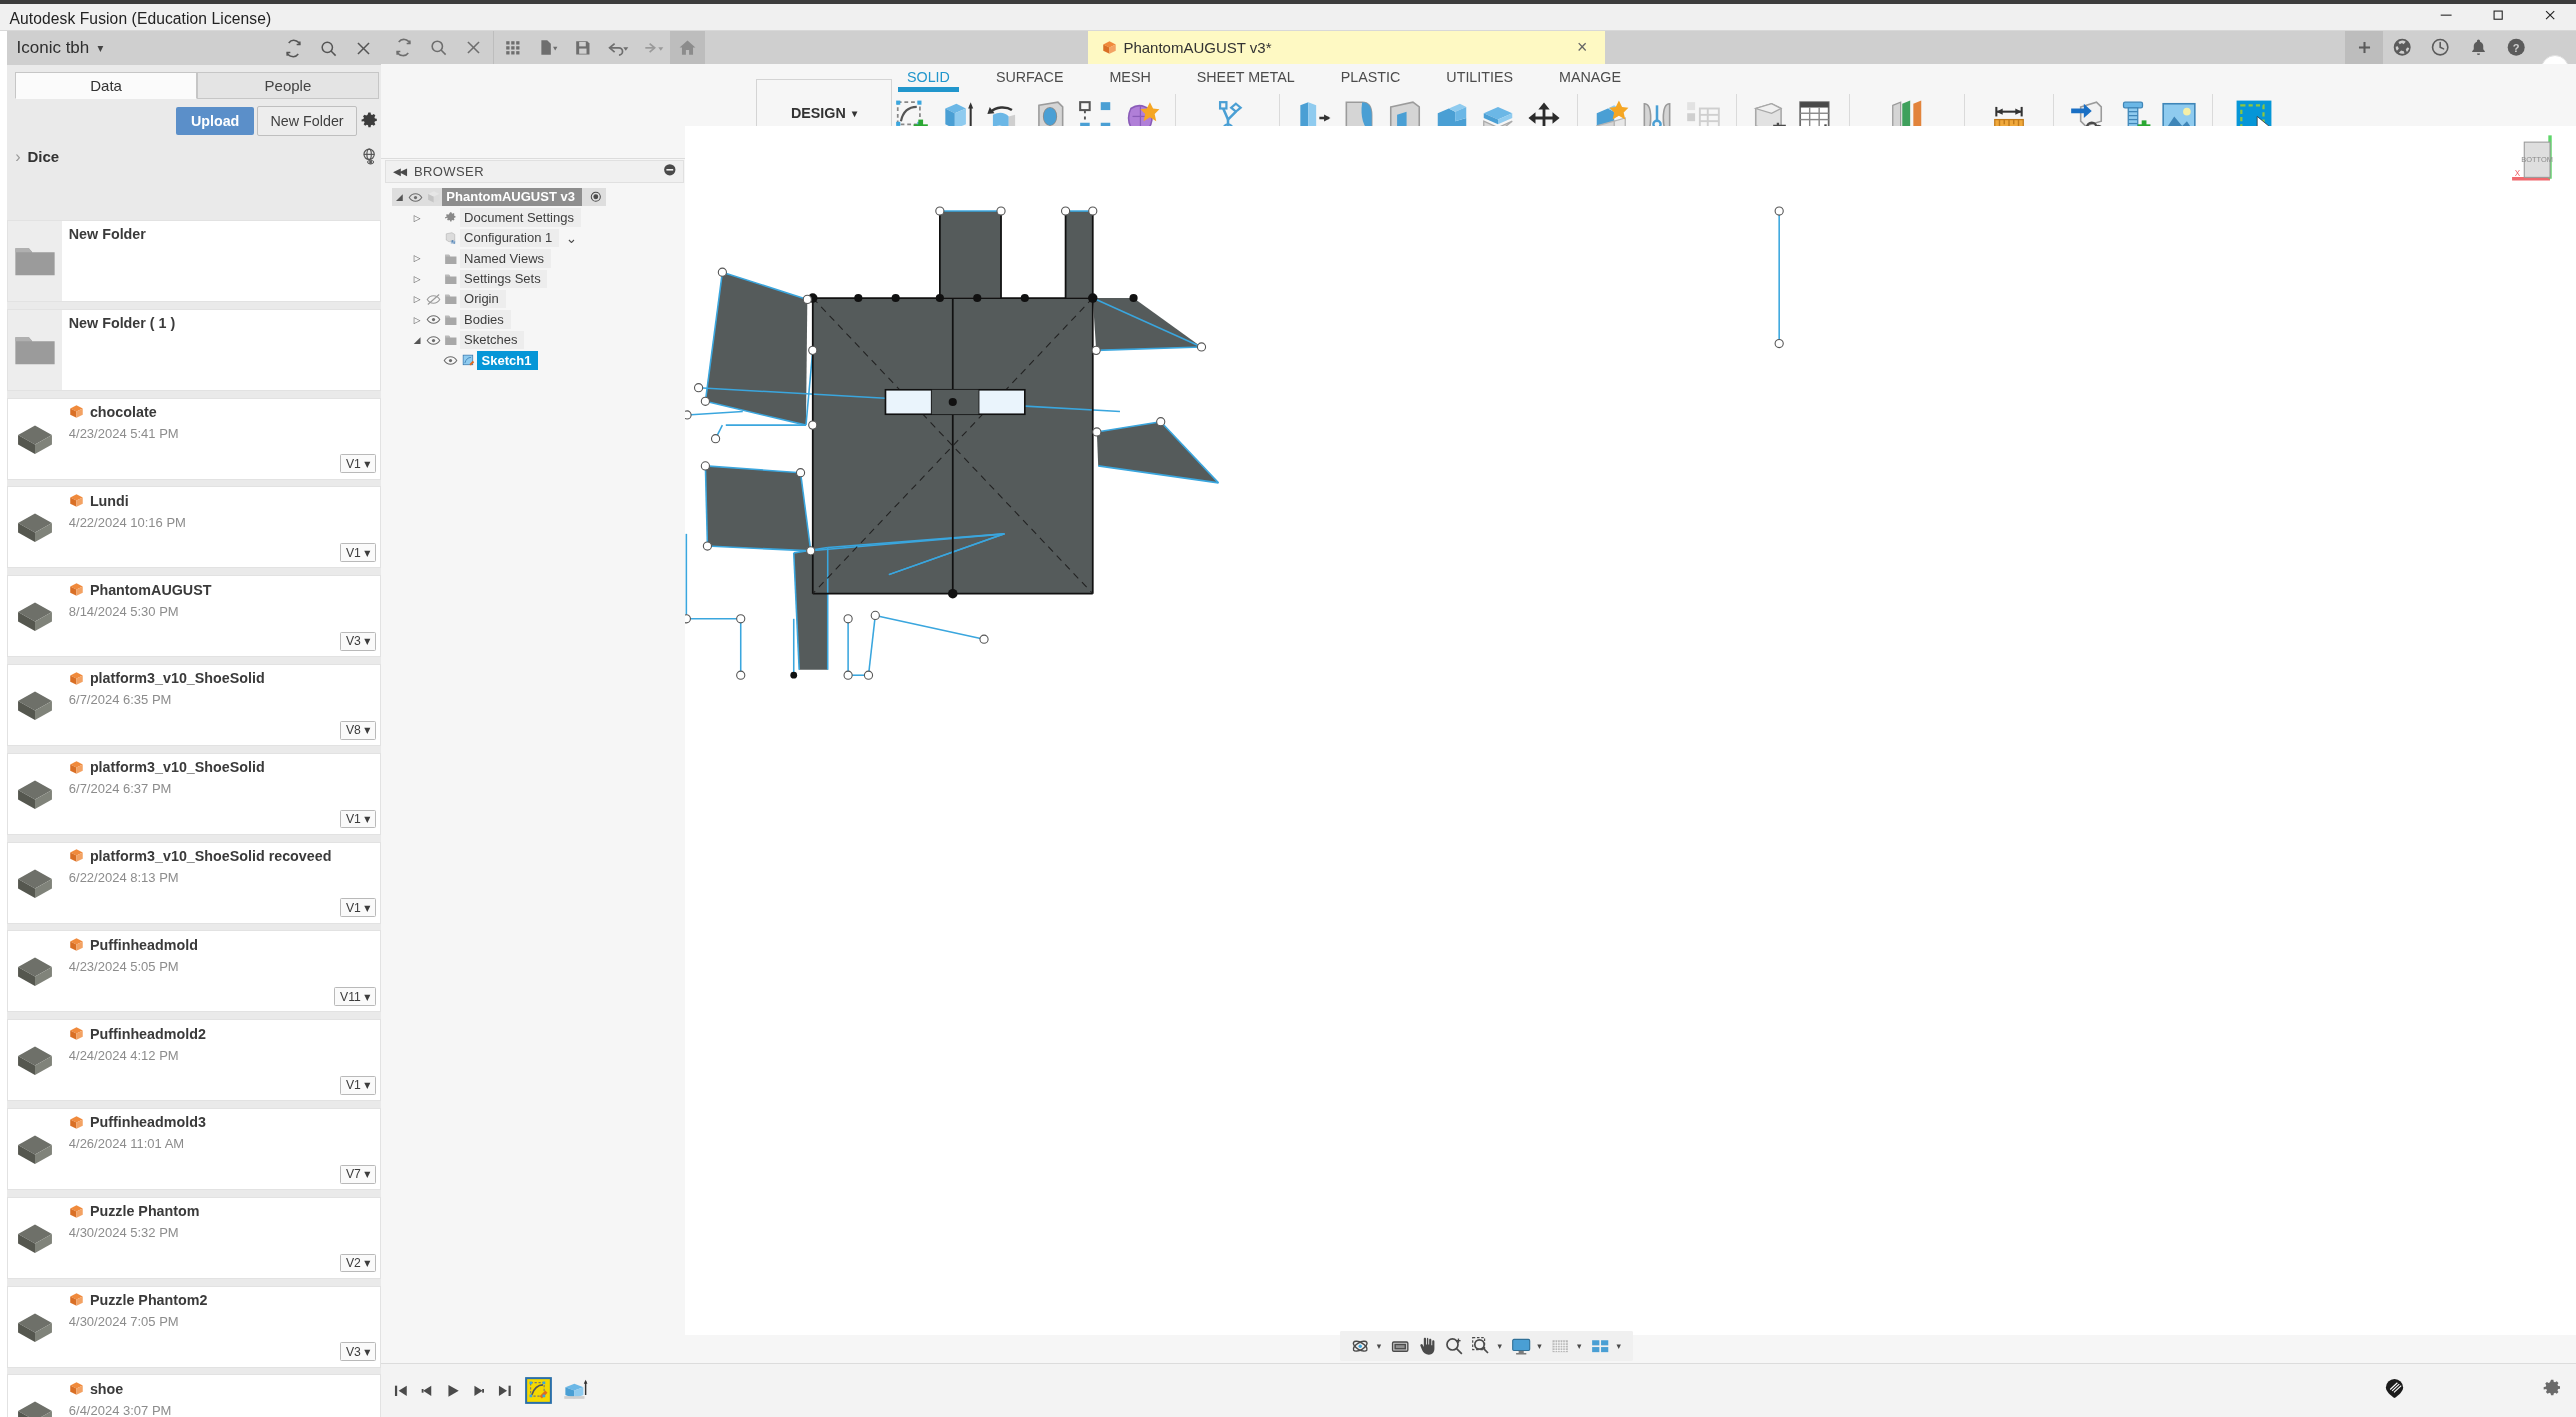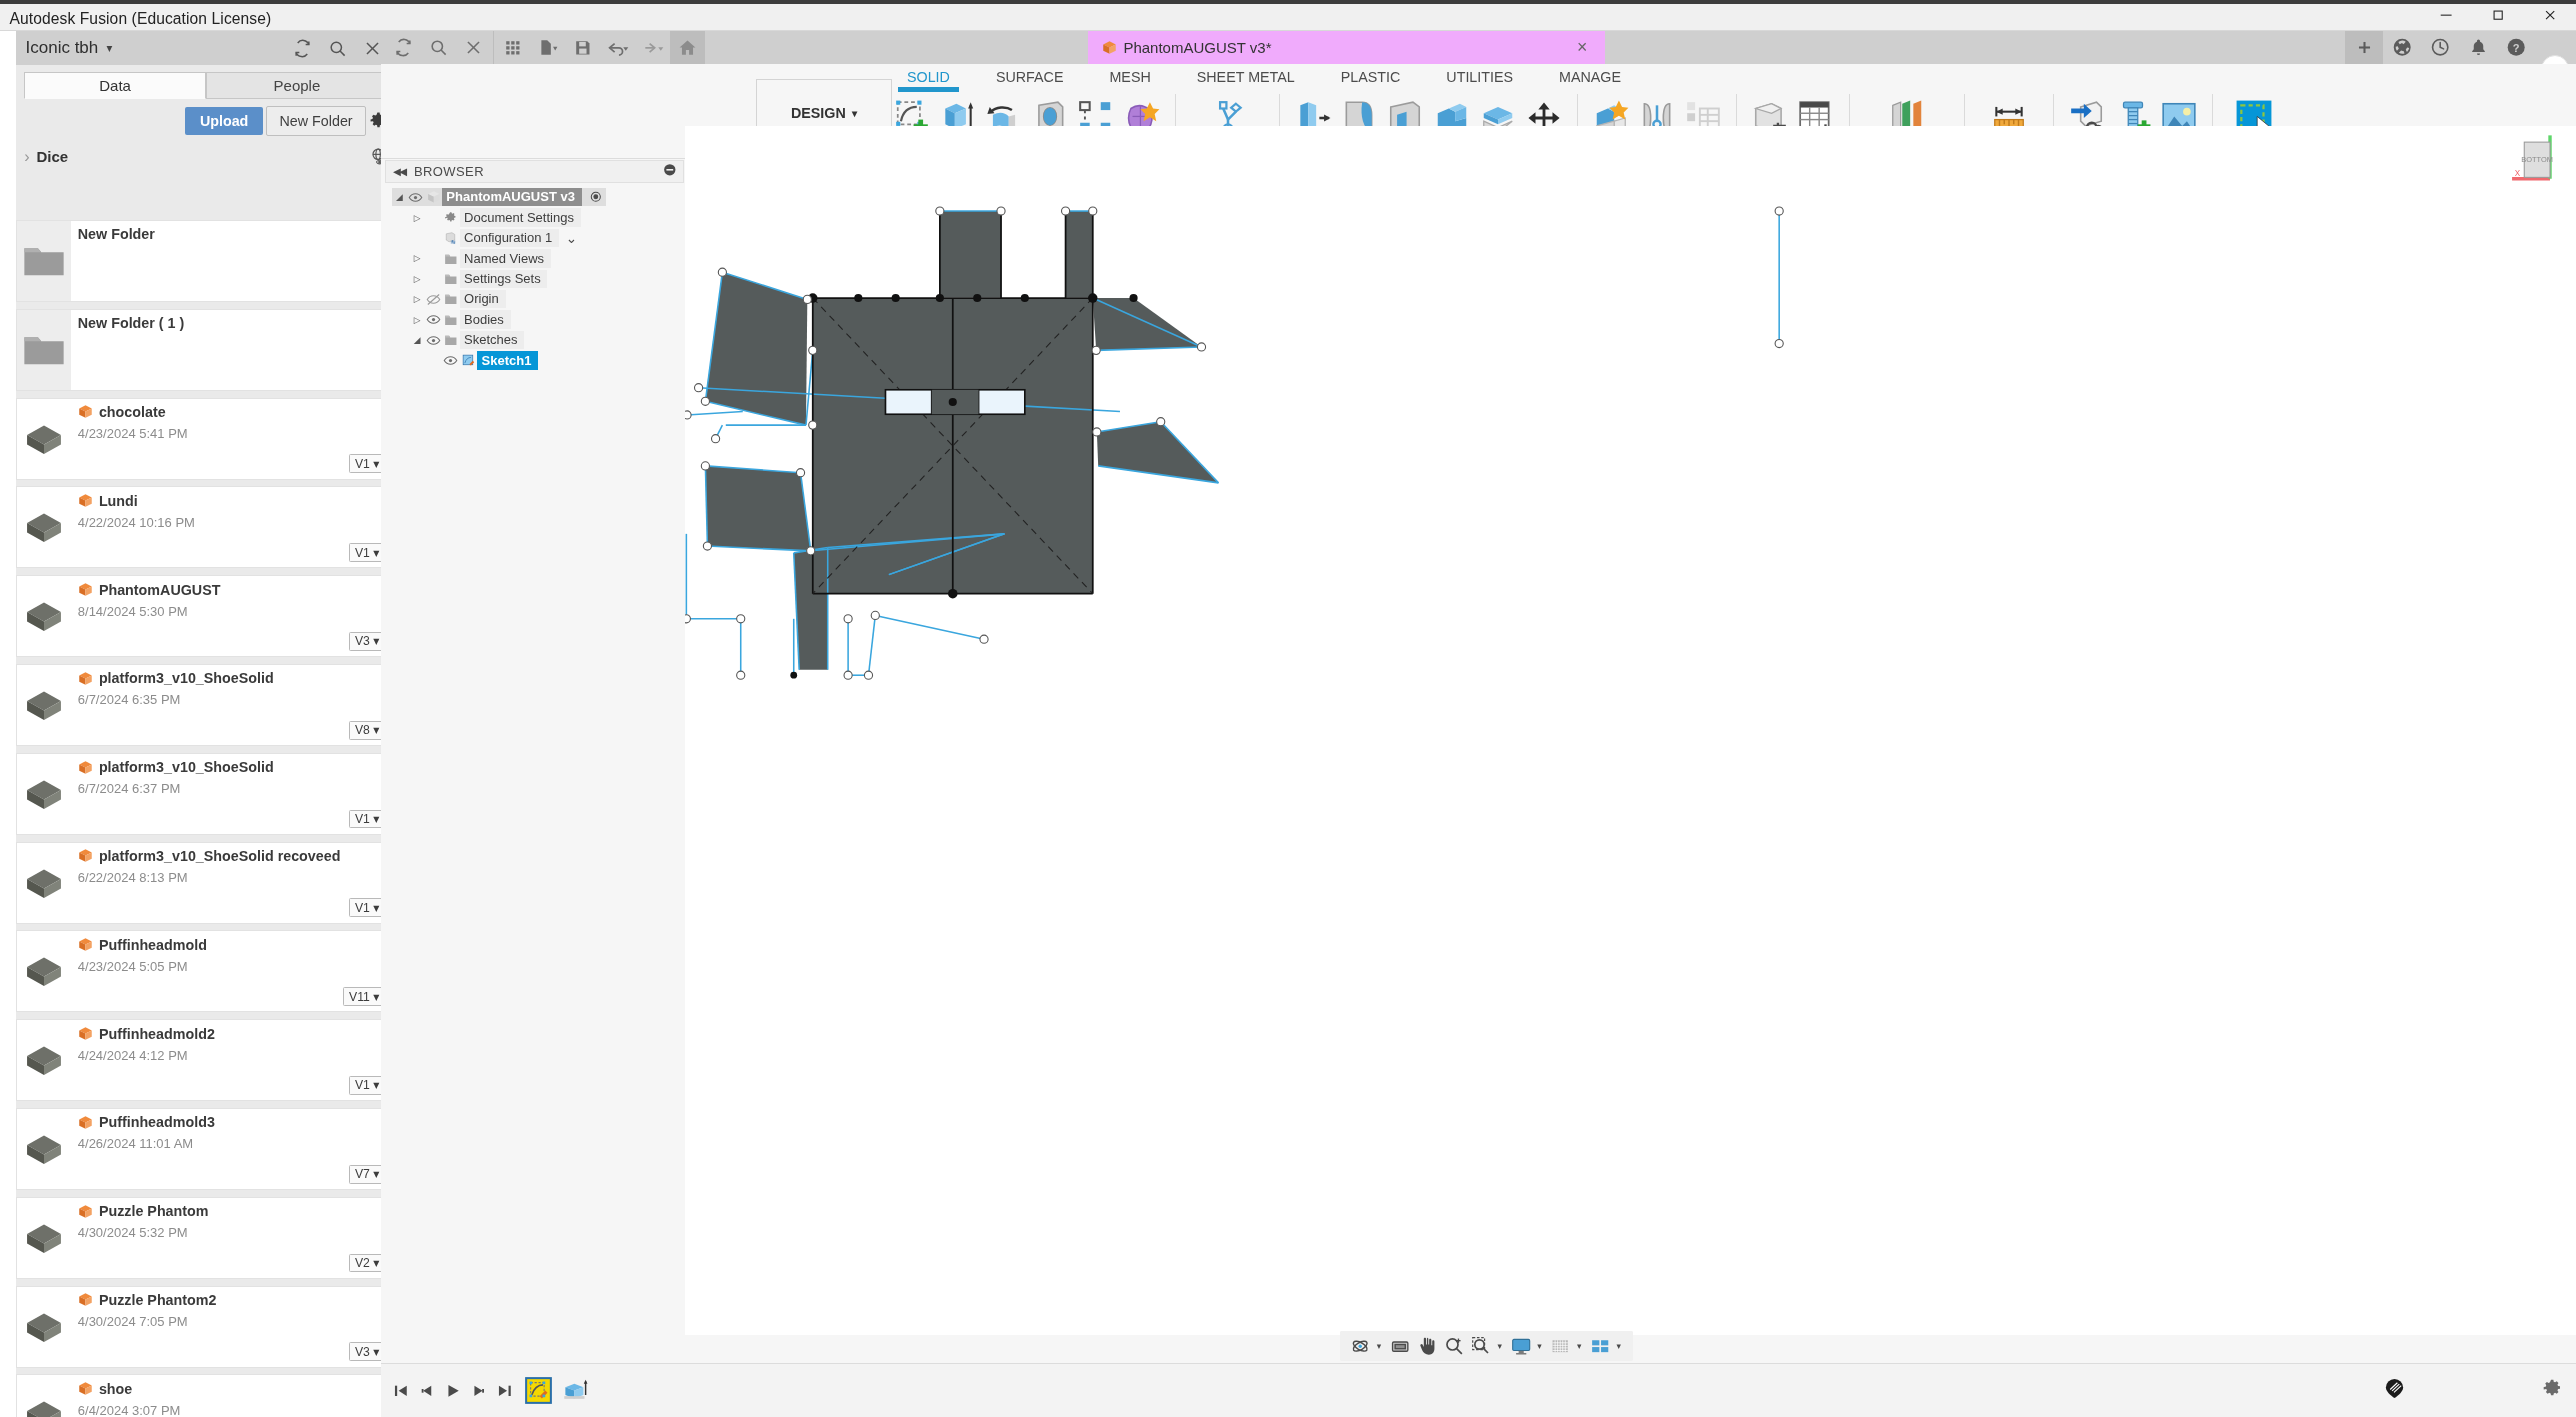--- a/index.html
+++ b/index.html
@@ -17,21 +17,21 @@
     display:flex; align-items:center;
   }
   .titlebar-stripe { position:absolute; left:0; top:0; width:2576px; height:4.1px; background:#3c3c3c; }
   .app-title { margin-left:9.5px; font-size:15.6px; color:#222; letter-spacing:0.1px;margin-top:8px; }
   .winbtns { position:absolute; right:0; top:0; height:31px; display:flex; }
   .winbtn { width:52px; height:31px; display:flex; align-items:center; justify-content:center; color:#222; }
   .winbtn svg { display:block; }
 
   
   .datapanel {
-    position:absolute; left:16px; top:31px; width:381px; height:1387px;
+    position:absolute; left:7px; top:31px; width:381px; height:1387px;
     background:#eaeaea; border-right:0.7px solid #c8c8c8;
   }
   .dp-head {
     height:34px; background:#cfcfcf; display:flex; align-items:center; padding:0 9.5px;
   }
   .dp-project { font-size:17px; color:#2f2f2f; }
   .dp-caret { margin-left:8.2px; font-size:11.6px; color:#444; }
   .dp-head-icons { margin-left:auto; display:flex; align-items:center; gap:16.3px; padding-right:4.1px; }
   .dp-head-icons span { color:#555; display:flex; }
 
@@ -81,21 +81,21 @@
   
   .main { position:absolute; left:381px; top:31px; right:0; bottom:0; background:#f6f6f6; }
 
   
   .qat { height:33px; background:#cfcfcf; display:flex; align-items:center; padding-left:5.4px; position:relative; }
   .qat-ic { width:35px; height:33px; display:flex; align-items:center; justify-content:center; color:#6e6e6e; }
   .qat-ic.home { background:#bdbdbd; }
   .qat-sep { width:0.7px; height:33px; background:#bdbdbd; margin:0 1.4px; }
   .qat-tabs { position:absolute; left:707px; top:0; height:33px; display:flex; align-items:center; }
   .doc-tab {
-    height:33px; background:#f0abfc; display:flex; align-items:center; gap:6.8px;
+    height:33px; background:#fef9c3; display:flex; align-items:center; gap:6.8px;
     padding:0 17.7px 0 13.6px; font-size:15px; color:#333; min-width:517px; justify-content:flex-start;
   }
   .doc-tab .x { margin-left:auto; color:#666; font-size:17.7px; }
   .qat-right { position:absolute; right:6.8px; top:0; height:33px; display:flex; align-items:center; gap:0; }
   .qr-ic { width:38px; height:33px; display:flex; align-items:center; justify-content:center; color:#5b5b5b; }
   .qr-ic.plus { background:#bdbdbd; }
   .avatar {
     width:28.5px; height:28.5px; border-radius:50%; background:#fff; display:flex; align-items:center;
     justify-content:center; font-size:13px; color:#5a5a5a; margin-left:5.4px; border:0.7px solid #e0e0e0;margin-top:44px;
   }

